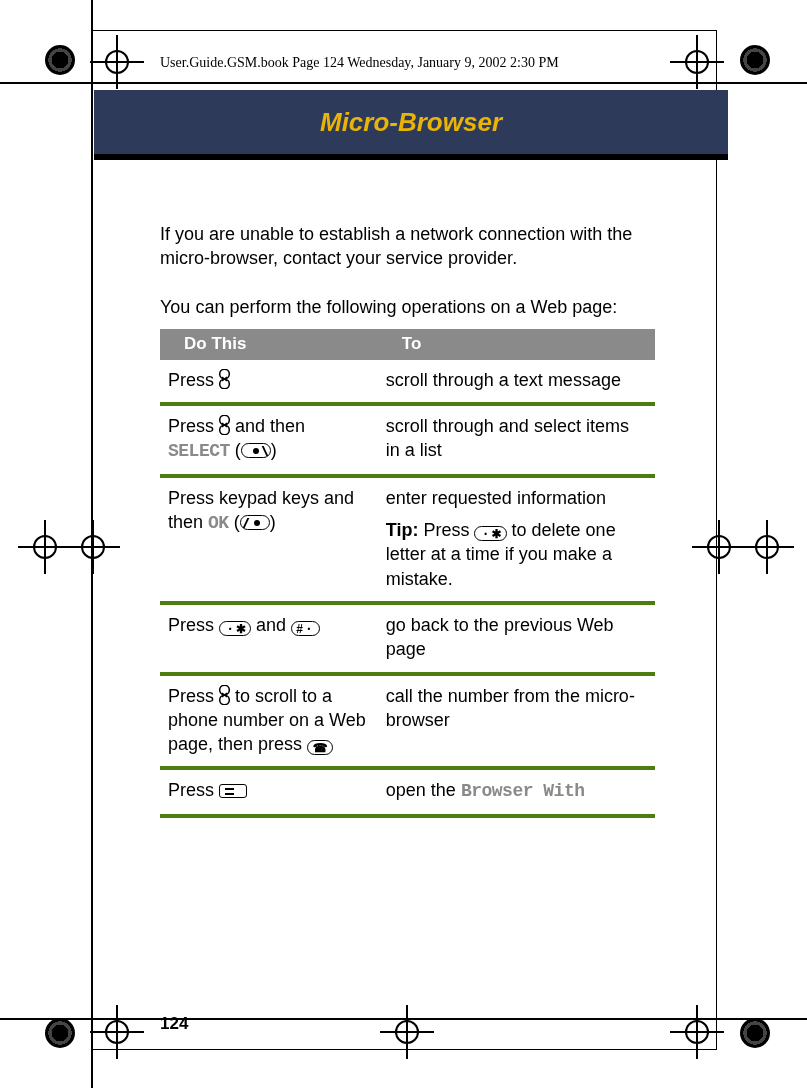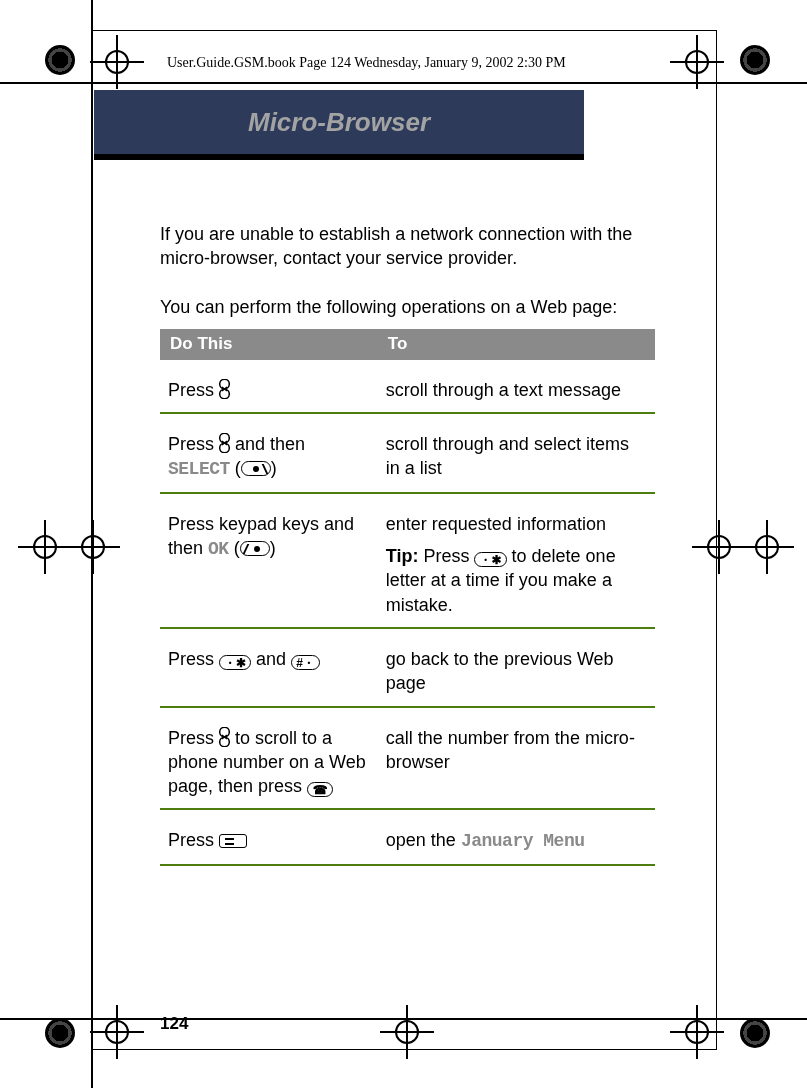--- a/index.html
+++ b/index.html
@@ -51,21 +51,20 @@
     height: 1020px;
     border: 1px solid #000;
   }
 
   .header-meta {
     position: absolute;
     left: 160px;
     top: 55px;
     font-size: 14px;
     font-family: "Times New Roman", serif;
-    margin-left: 7px;
   }
 
   .hr-top {
     position: absolute;
     left: 0; right: 0;
     top: 82px;
     height: 2px;
     background: #000;
   }
   .hr-bottom {
@@ -78,24 +77,24 @@
   .left-rule {
     position: absolute;
     left: 91px; top: 0; bottom: 0;
     width: 2px; background: #000;
   }
 
   .title-banner {
     position: absolute;
     left: 94px;
     top: 90px;
-    width: 490px;
+    width: 634px;
     height: 70px;
     background: #2d3a5a;
-    color: #a3a3a3;
+    color: #eab308;
     font-weight: bold;
     font-style: italic;
     font-size: 26px;
     display: flex;
     align-items: center;
     justify-content: center;
     font-family: Arial, sans-serif;
     border-bottom: 6px solid #000;
   }
 
@@ -118,28 +117,28 @@
 
   table.ops {
     border-collapse: collapse;
     width: 495px;
     margin-top: 10px;
   }
   table.ops th {
     background: #8a8a8a;
     color: #fff;
     text-align: left;
-    padding: 4px 10px;
+    padding: 4px 24px;
     font-weight: bold;
     font-size: 17px;
   }
   table.ops td {
-    padding: 18px 8px 10px 8px;
+    padding: 8px 8px 10px 8px;
     vertical-align: top;
-    border-bottom: 2px solid #4d7c0f;
+    border-bottom: 4px solid #4d7c0f;
     font-size: 18px;
   }
   .mono {
     font-family: "Courier New", monospace;
     color: #8a8a8a;
     font-weight: bold;
     letter-spacing: -0.5px;
   }
   .tip { font-weight: bold; }
 
@@ -361,20 +360,20 @@
               </svg></span><span> to scroll to a phone number on a Web page, then press </span><span class="key-pill icon">☎</span>
         </td>
         <td>call the number from the micro-browser</td>
       </tr>
 
       <tr>
         <td>
           <span>Press </span><span class="key-menu"></span>
         </td>
         <td>
-          <span>open the </span><span class="mono">January Menu</span>
+          <span>open the </span><span class="mono">Browser With</span>
         </td>
       </tr>
     </tbody>
   </table>
 </div>
 
 <div class="page-num">124</div>
 
 </body></html>

